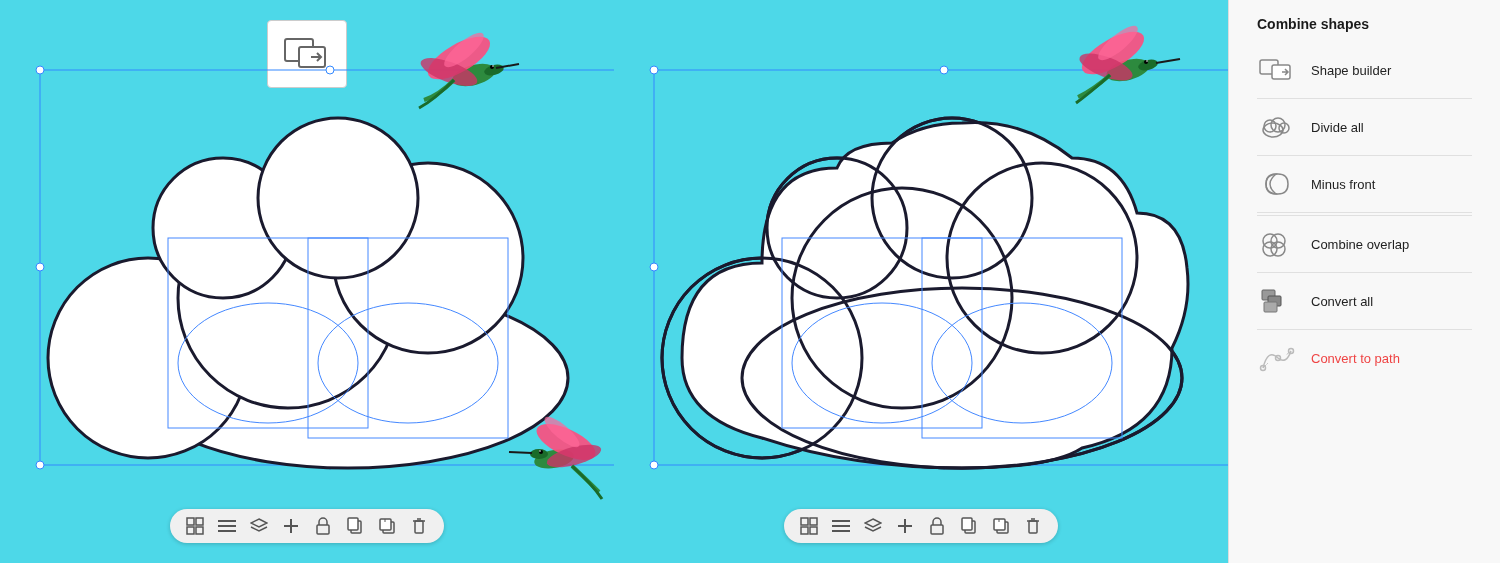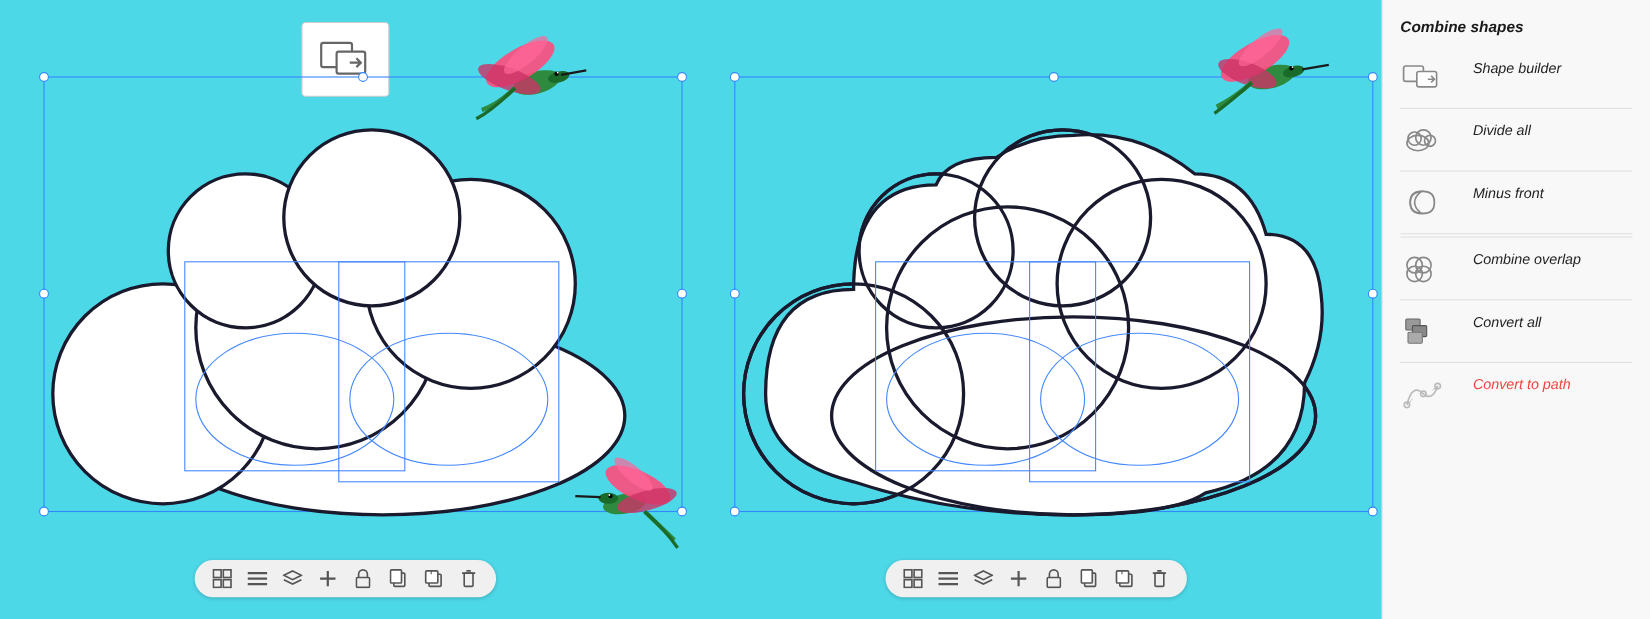--- a/index.html
+++ b/index.html
@@ -62,40 +62,39 @@
       border-radius: 4px;
       width: 80px;
       height: 68px;
       display: flex;
       align-items: center;
       justify-content: center;
     }
 
     
     .sidebar {
-      width: 244px;
+      width: 272px;
       background: #f8f8f8;
       border-left: 1px solid #ddd;
-      padding: 12px 0;
+      padding: 12px 12px;
       overflow-y: auto;
       flex-shrink: 0;
-      font-style: italic;
     }
 
     .sidebar-title {
       font-size: 14px;
       font-weight: 700;
       color: #1a1a1a;
       padding: 4px 16px 12px 16px;
     }
 
     .sidebar-item {
       display: flex;
-      align-items: flex-start;
-      gap: 26px;
+      align-items: center;
+      gap: 14px;
       padding: 10px 16px;
       cursor: pointer;
     }
 
     .sidebar-item-icon {
       width: 40px;
       height: 32px;
       flex-shrink: 0;
       display: flex;
       align-items: center;

